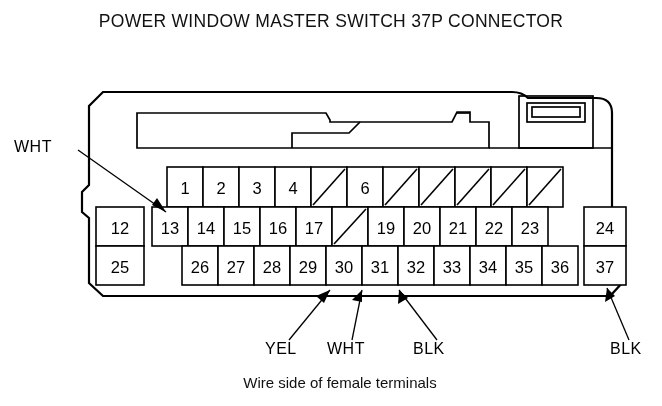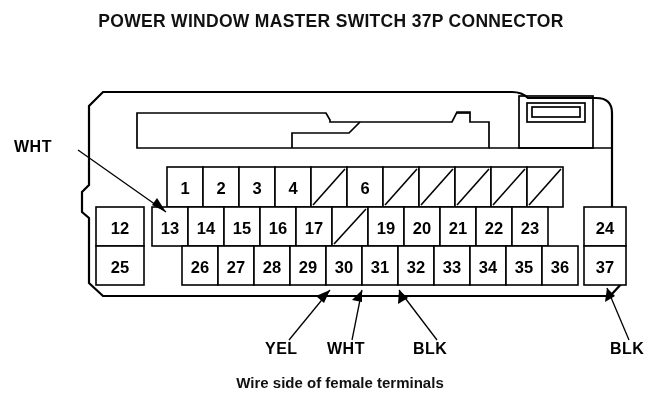--- a/index.html
+++ b/index.html
@@ -12,21 +12,20 @@
     height: 406px;
     position: relative;
     font-family: "Liberation Sans", sans-serif;
     overflow: hidden;
   }
   #diagram-root {
     position: absolute;
     left: 0; top: 0;
     width: 662px;
     height: 406px;
-    font-weight: bold;
   }
   svg#connector-svg {
     display: block;
     width: 662px;
     height: 406px;
   }
   .title-text {
     font-family: "Liberation Sans", sans-serif;
     font-size: 17.5px;
     fill: #111111;

